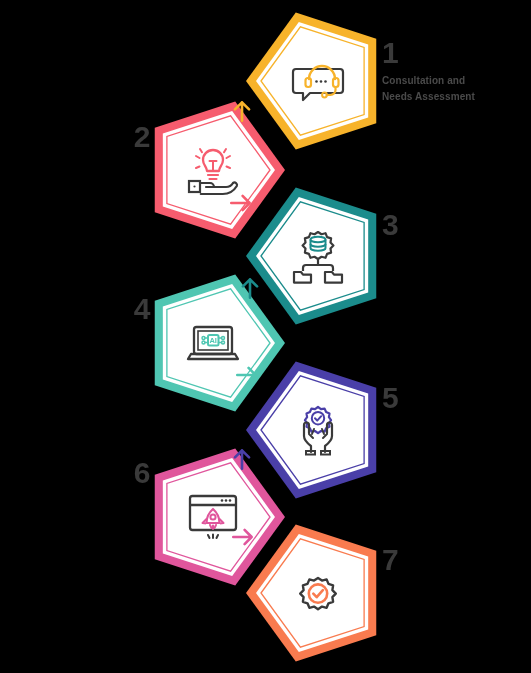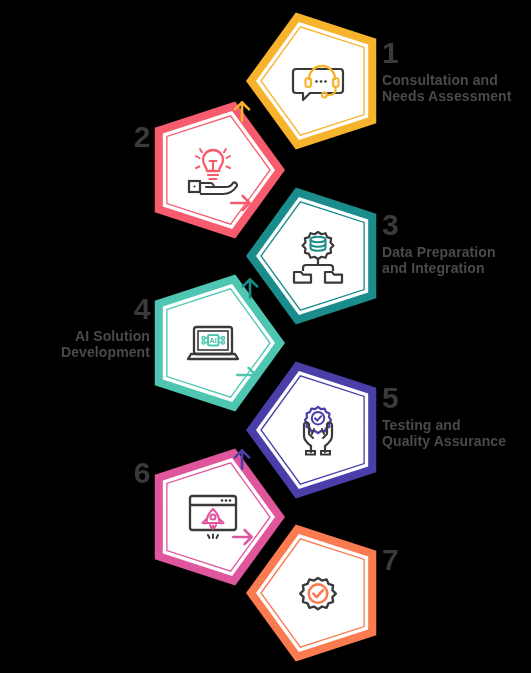--- a/index.html
+++ b/index.html
@@ -31,21 +31,21 @@
   .txt{position:absolute;width:150px;}
   .txt .num{
     font-size:30px;
     font-weight:bold;
     color:#3a3a3a;
     line-height:30px;
     letter-spacing:-0.5px;
     margin-bottom:5px;
   }
   .txt .lbl{
-    font-size:14px;
+    font-size:10px;
     font-weight:bold;
     color:#4a4a4a;
     line-height:15.5px;
     letter-spacing:0.1px;
   }
   .txt.right{text-align:left;}
   .txt.left{text-align:right;}
 
   
   .arrow{position:absolute;width:26px;height:26px;}
@@ -125,21 +125,20 @@
       </g>
       <path d="M28 31 v6 M13 43 v-3 a3 3 0 0 1 3 -3 h24 a3 3 0 0 1 3 3 v3" fill="none" stroke="#3a3a3a" stroke-width="2.2"></path>
       <path d="M4 44 h7 l2 2.6 h8 v8 h-17 z" fill="none" stroke="#3a3a3a" stroke-width="2.2" stroke-linejoin="round"></path>
       <path d="M35 44 h7 l2 2.6 h8 v8 h-17 z" fill="none" stroke="#3a3a3a" stroke-width="2.2" stroke-linejoin="round"></path>
           </svg>
      </span>
       </div>
     </div>
     <div class="txt right" style="left: 382px; top: 210px;">
       <div class="num">3</div>
-      <div class="lbl">Data Preparation<br>and Integration</div>
     </div>
     <div class="penta-wrap" style="left: 138px; top: 268px;">
       <div class="penta">
         <svg viewBox="0 0 150 150">
        <polygon points="147.00,75.00 97.25,143.48 16.75,117.32 16.75,32.68 97.25,6.52" fill="#4FC6B2"></polygon>
        <polygon points="137.00,75.00 94.16,133.97 24.84,111.44 24.84,38.56 94.16,16.03" fill="#ffffff"></polygon>
        <polygon points="132.00,75.00 92.61,129.21 28.89,108.50 28.89,41.50 92.61,20.79" fill="none" stroke="#4FC6B2" stroke-width="1.3"></polygon>
      </svg>
      <span class="glyph">
        <svg viewBox="0 0 56 56">
@@ -154,21 +153,20 @@
       <circle cx="18.5" cy="23" r="1.5" fill="none" stroke="#4FC6B2" stroke-width="1.5"></circle>
       <circle cx="18.5" cy="27.5" r="1.5" fill="none" stroke="#4FC6B2" stroke-width="1.5"></circle>
       <circle cx="38" cy="23" r="1.5" fill="none" stroke="#4FC6B2" stroke-width="1.5"></circle>
       <circle cx="38" cy="27.5" r="1.5" fill="none" stroke="#4FC6B2" stroke-width="1.5"></circle>
           </svg>
      </span>
       </div>
     </div>
     <div class="txt left" style="left: 0px; top: 294px;">
       <div class="num">4</div>
-      <div class="lbl">AI Solution<br>Development</div>
     </div>
     <div class="penta-wrap" style="left: 243px; top: 355px;">
       <div class="penta">
         <svg viewBox="0 0 150 150">
        <polygon points="3.00,75.00 52.75,6.52 133.25,32.68 133.25,117.32 52.75,143.48" fill="#4A3FA8"></polygon>
        <polygon points="13.00,75.00 55.84,16.03 125.16,38.56 125.16,111.44 55.84,133.97" fill="#ffffff"></polygon>
        <polygon points="18.00,75.00 57.39,20.79 121.11,41.50 121.11,108.50 57.39,129.21" fill="none" stroke="#4A3FA8" stroke-width="1.3"></polygon>
      </svg>
      <span class="glyph">
        <svg viewBox="0 0 56 56">
@@ -180,21 +178,20 @@
       <path d="M35 50 v-6 c4 -3 7 -6 7 -10 v-11 a2.5 2.5 0 0 0 -5 0 v8" fill="none" stroke="#3a3a3a" stroke-width="2.2" stroke-linecap="round" stroke-linejoin="round"></path>
       <path d="M19 32 l4 4 M37 32 l-4 4" stroke="#3a3a3a" stroke-width="2" stroke-linecap="round"></path>
       <rect x="16" y="49" width="9" height="3.5" fill="none" stroke="#3a3a3a" stroke-width="2"></rect>
       <rect x="31" y="49" width="9" height="3.5" fill="none" stroke="#3a3a3a" stroke-width="2"></rect>
           </svg>
      </span>
       </div>
     </div>
     <div class="txt right" style="left: 382px; top: 383px;">
       <div class="num">5</div>
-      <div class="lbl">Testing and<br>Quality Assurance</div>
     </div>
     <div class="penta-wrap" style="left: 138px; top: 442px;">
       <div class="penta">
         <svg viewBox="0 0 150 150">
        <polygon points="147.00,75.00 97.25,143.48 16.75,117.32 16.75,32.68 97.25,6.52" fill="#E0569C"></polygon>
        <polygon points="137.00,75.00 94.16,133.97 24.84,111.44 24.84,38.56 94.16,16.03" fill="#ffffff"></polygon>
        <polygon points="132.00,75.00 92.61,129.21 28.89,108.50 28.89,41.50 92.61,20.79" fill="none" stroke="#E0569C" stroke-width="1.3"></polygon>
      </svg>
      <span class="glyph">
        <svg viewBox="0 0 56 56">

